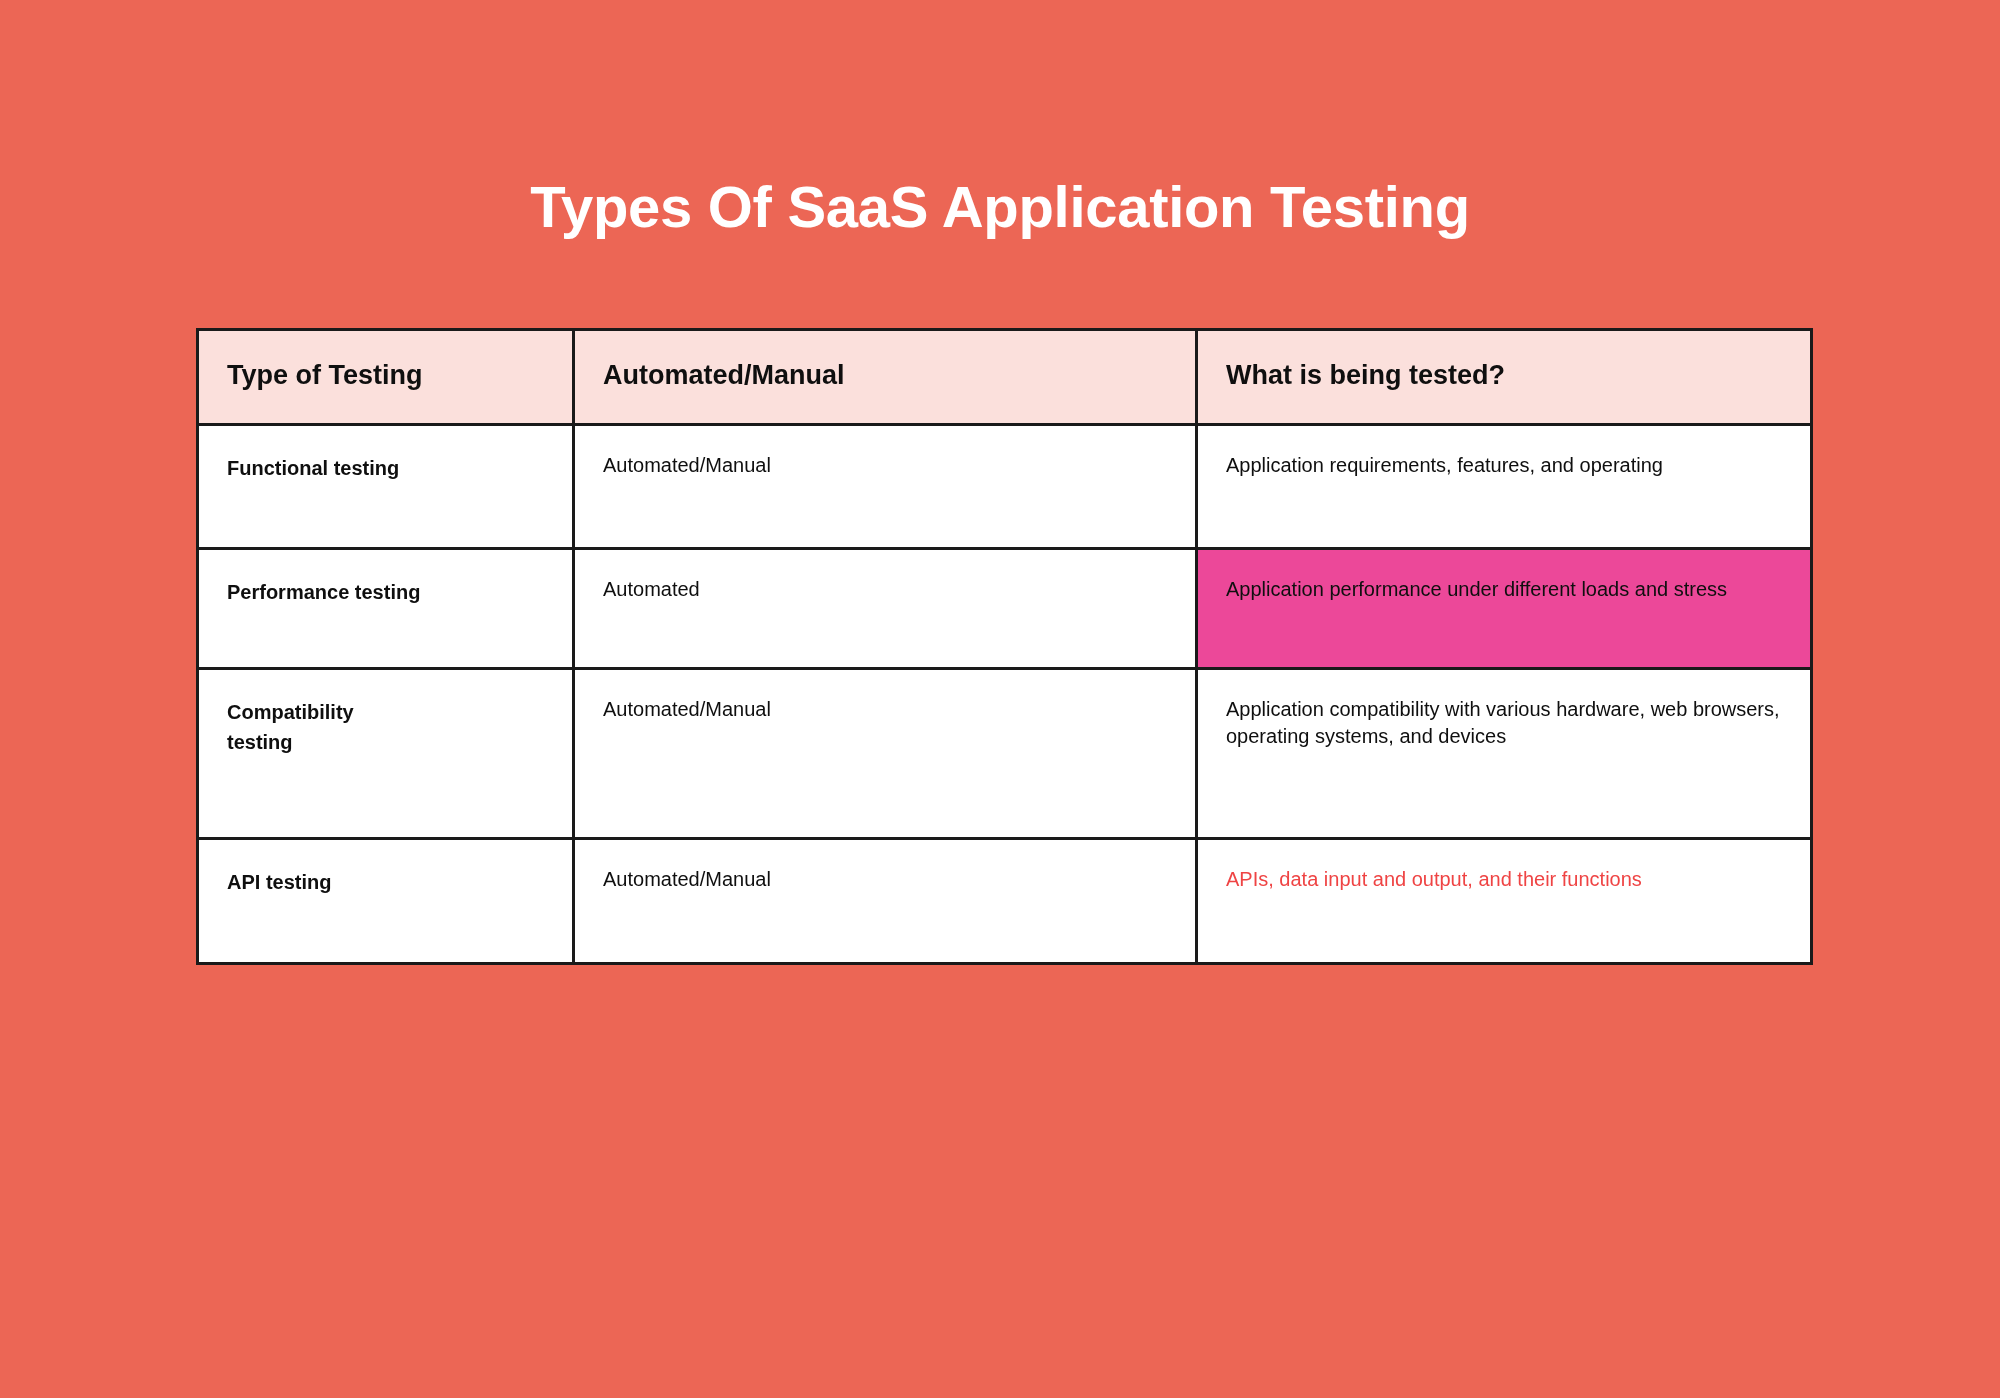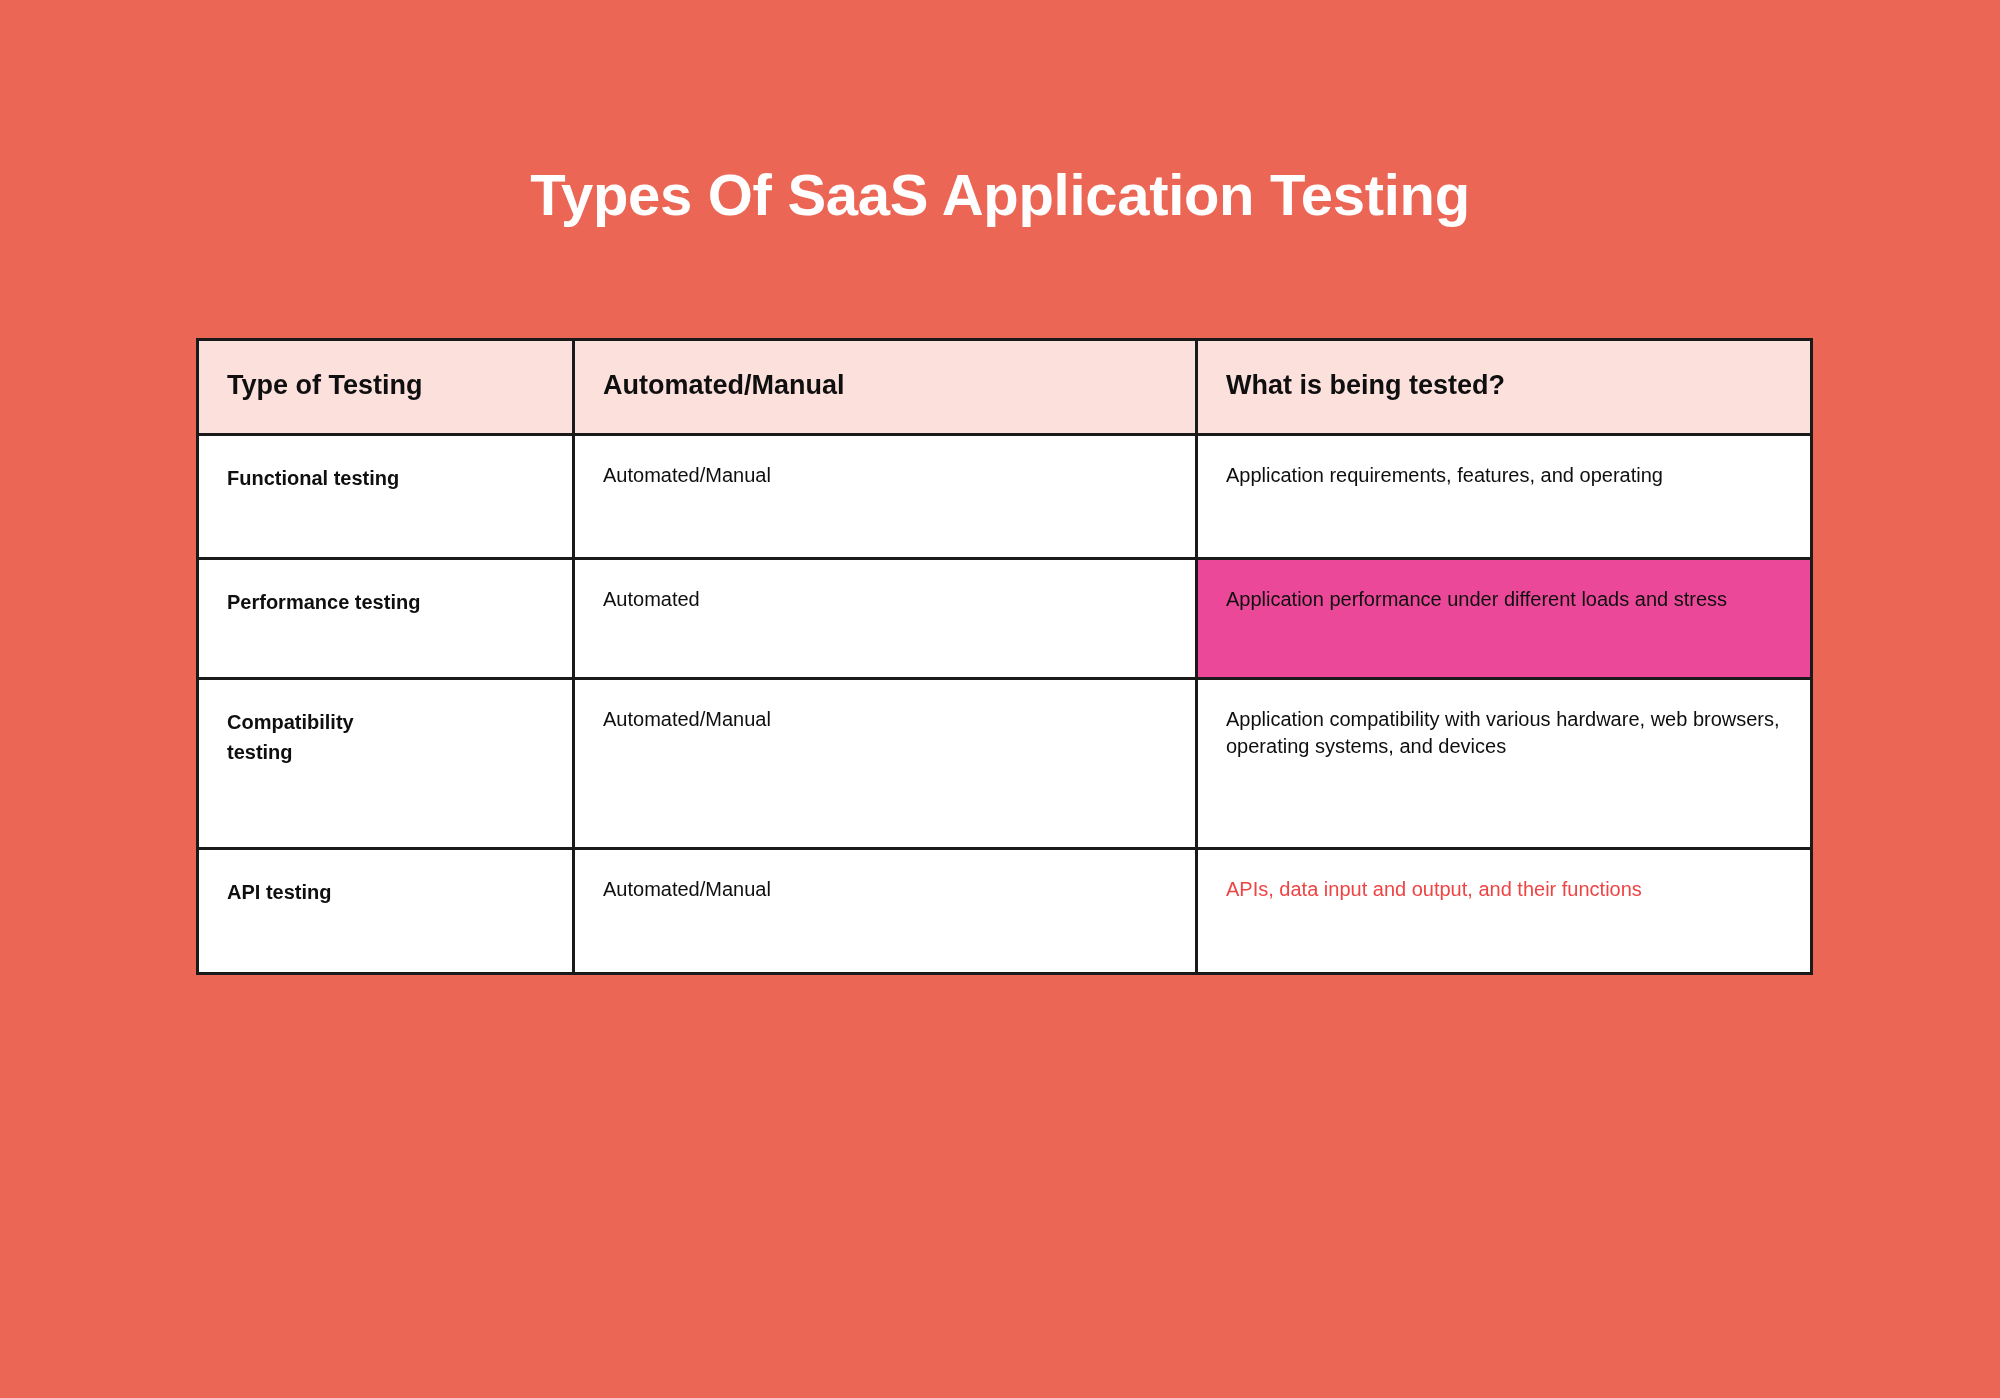--- a/index.html
+++ b/index.html
@@ -16,37 +16,36 @@
 
   .page {
     position: relative;
     width: 2000px;
     height: 1398px;
     box-sizing: border-box;
   }
 
   .page-title {
     position: absolute;
-    top: 124px;
+    top: 136px;
     left: 0;
     width: 2000px;
     text-align: center;
     color: #ffffff;
     font-size: 58px;
     font-weight: 700;
     letter-spacing: -0.3px;
     line-height: 1.1;
   }
 
   .table-wrap {
     position: absolute;
     left: 196px;
     top: 328px;
     width: 1614px;
-    margin-top: 10px;
   }
 
   table.matrix {
     width: 1614px;
     border-collapse: collapse;
     table-layout: fixed;
     background: #ffffff;
     border: 3px solid #1a1a1a;
   }
 

